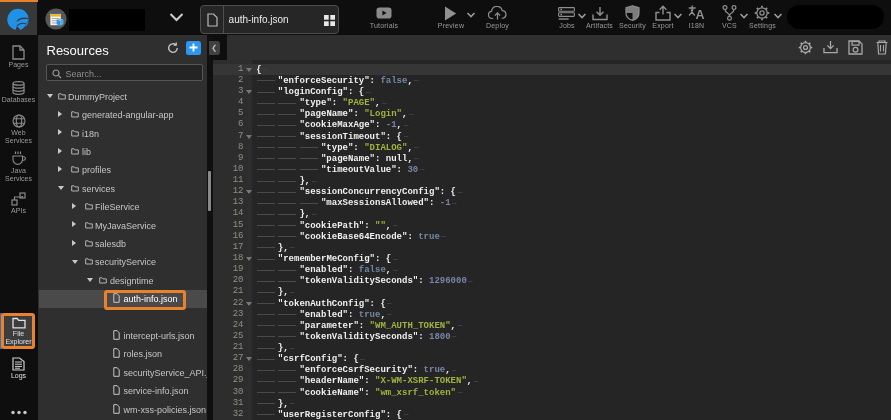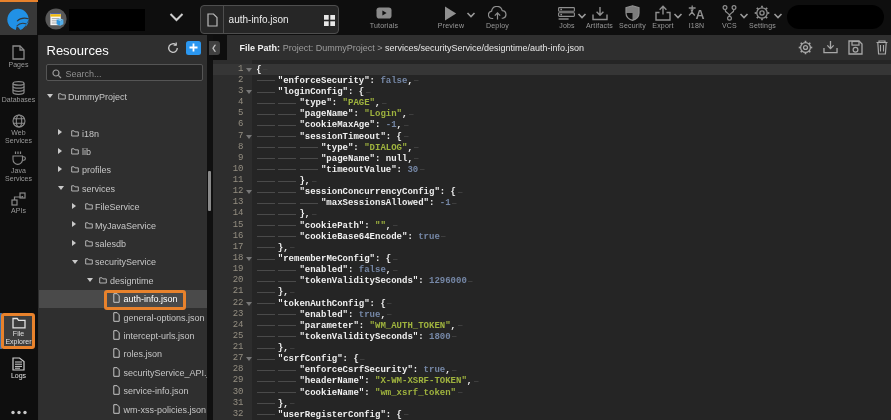--- a/index.html
+++ b/index.html
@@ -276,20 +276,29 @@
  </div>
  <div class="trow" style="top:52.30px">
       <b class="cdown" style="left:7.6px"></b>
       <span class="ticon" style="left:18.5px">
         <svg width="8" height="8" viewBox="0 0 8 8">
           <path d="M0.7 1.8 h2.4 l0.9 1.1 H7.3 V7 H0.7 Z" fill="none" stroke="#b9b9b9" stroke-width="0.95"></path>
         </svg>
       </span>
       <span class="tname" style="left:29px">DummyProject</span>
     </div>
+<div class="trow" style="top:70.70px">
+      <b class="cright" style="left:18.9px"></b>
+      <span class="ticon" style="left:31.6px">
+        <svg width="8" height="8" viewBox="0 0 8 8">
+          <path d="M0.7 1.8 h2.4 l0.9 1.1 H7.3 V7 H0.7 Z" fill="none" stroke="#b9b9b9" stroke-width="0.95"></path>
+        </svg>
+      </span>
+      <span class="tname" style="left:43px">generated-angular-app</span>
+    </div>
 <div class="trow" style="top:89.10px">
       <b class="cright" style="left:18.9px"></b>
       <span class="ticon" style="left:31.6px">
         <svg width="8" height="8" viewBox="0 0 8 8">
           <path d="M0.7 1.8 h2.4 l0.9 1.1 H7.3 V7 H0.7 Z" fill="none" stroke="#b9b9b9" stroke-width="0.95"></path>
         </svg>
       </span>
       <span class="tname" style="left:43px">i18n</span>
     </div>
 <div class="trow" style="top:125.90px">
@@ -364,28 +373,20 @@
       </span>
       <span class="tname" style="left:56px">securityService</span>
     </div>
 <div class="trow sel" style="top:254.70px">
       <span class="ticon" style="left:73.9px;top:3.6px">
         <svg width="7" height="10" viewBox="0 0 7 10">
           <path d="M0.8 .7 h3.4 l2 2.2 V9.3 H0.8 Z" fill="none" stroke="#cfcfcf" stroke-width="0.95"></path>
         </svg>
       </span>
       <span class="tname selname" style="left:84.5px">auth-info.json</span>
-    </div>
-<div class="trow" style="top:273.10px">
-      <span class="ticon" style="left:73.9px;top:3.6px">
-        <svg width="7" height="10" viewBox="0 0 7 10">
-          <path d="M0.8 .7 h3.4 l2 2.2 V9.3 H0.8 Z" fill="none" stroke="#cfcfcf" stroke-width="0.95"></path>
-        </svg>
-      </span>
-      <span class="tname" style="left:84.5px">general-options.json</span>
     </div>
 <div class="trow" style="top:291.50px">
       <span class="ticon" style="left:73.9px;top:3.6px">
         <svg width="7" height="10" viewBox="0 0 7 10">
           <path d="M0.8 .7 h3.4 l2 2.2 V9.3 H0.8 Z" fill="none" stroke="#cfcfcf" stroke-width="0.95"></path>
         </svg>
       </span>
       <span class="tname" style="left:84.5px">intercept-urls.json</span>
     </div>
 <div class="trow" style="top:309.90px">
@@ -419,21 +420,20 @@
         </svg>
       </span>
       <span class="tname" style="left:84.5px">wm-xss-policies.json</span>
     </div>
  <div id="selbox"></div>
 </div>
 <div id="divider"></div>
 <div id="sthumb"></div>
 <div id="collapse">❮</div>
 <div id="fpbar">
- <div id="fptext"><b>File Path:</b> <span class="dim">Project: DummyProject</span> <span class="dim">&gt;</span> <span class="path">services/securityService/designtime/auth-info.json</span></div>
  <svg class="fpicon" style="left:571px" width="15" height="15" viewBox="0 0 16 16">
       <g fill="none" stroke="#a8a8a8" stroke-width="1.3">
         <circle cx="8" cy="8" r="5.2"></circle>
         <circle cx="8" cy="8" r="2.1"></circle>
       </g>
       <g stroke="#a8a8a8" stroke-width="1.8">
         <line x1="13.20" y1="8.00" x2="15.20" y2="8.00"></line>
         <line x1="11.68" y1="11.68" x2="13.09" y2="13.09"></line>
         <line x1="8.00" y1="13.20" x2="8.00" y2="15.20"></line>
         <line x1="4.32" y1="11.68" x2="2.91" y2="13.09"></line>

